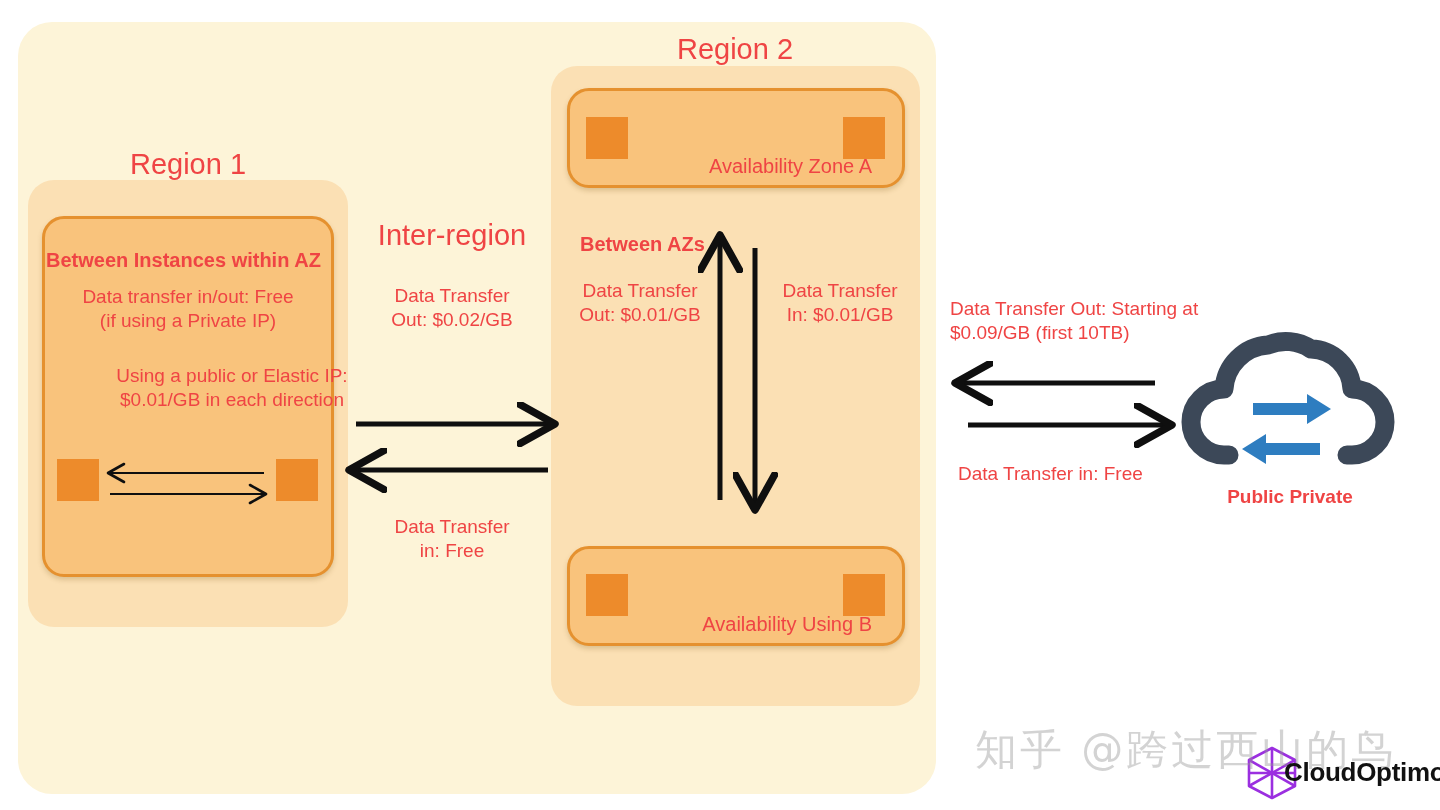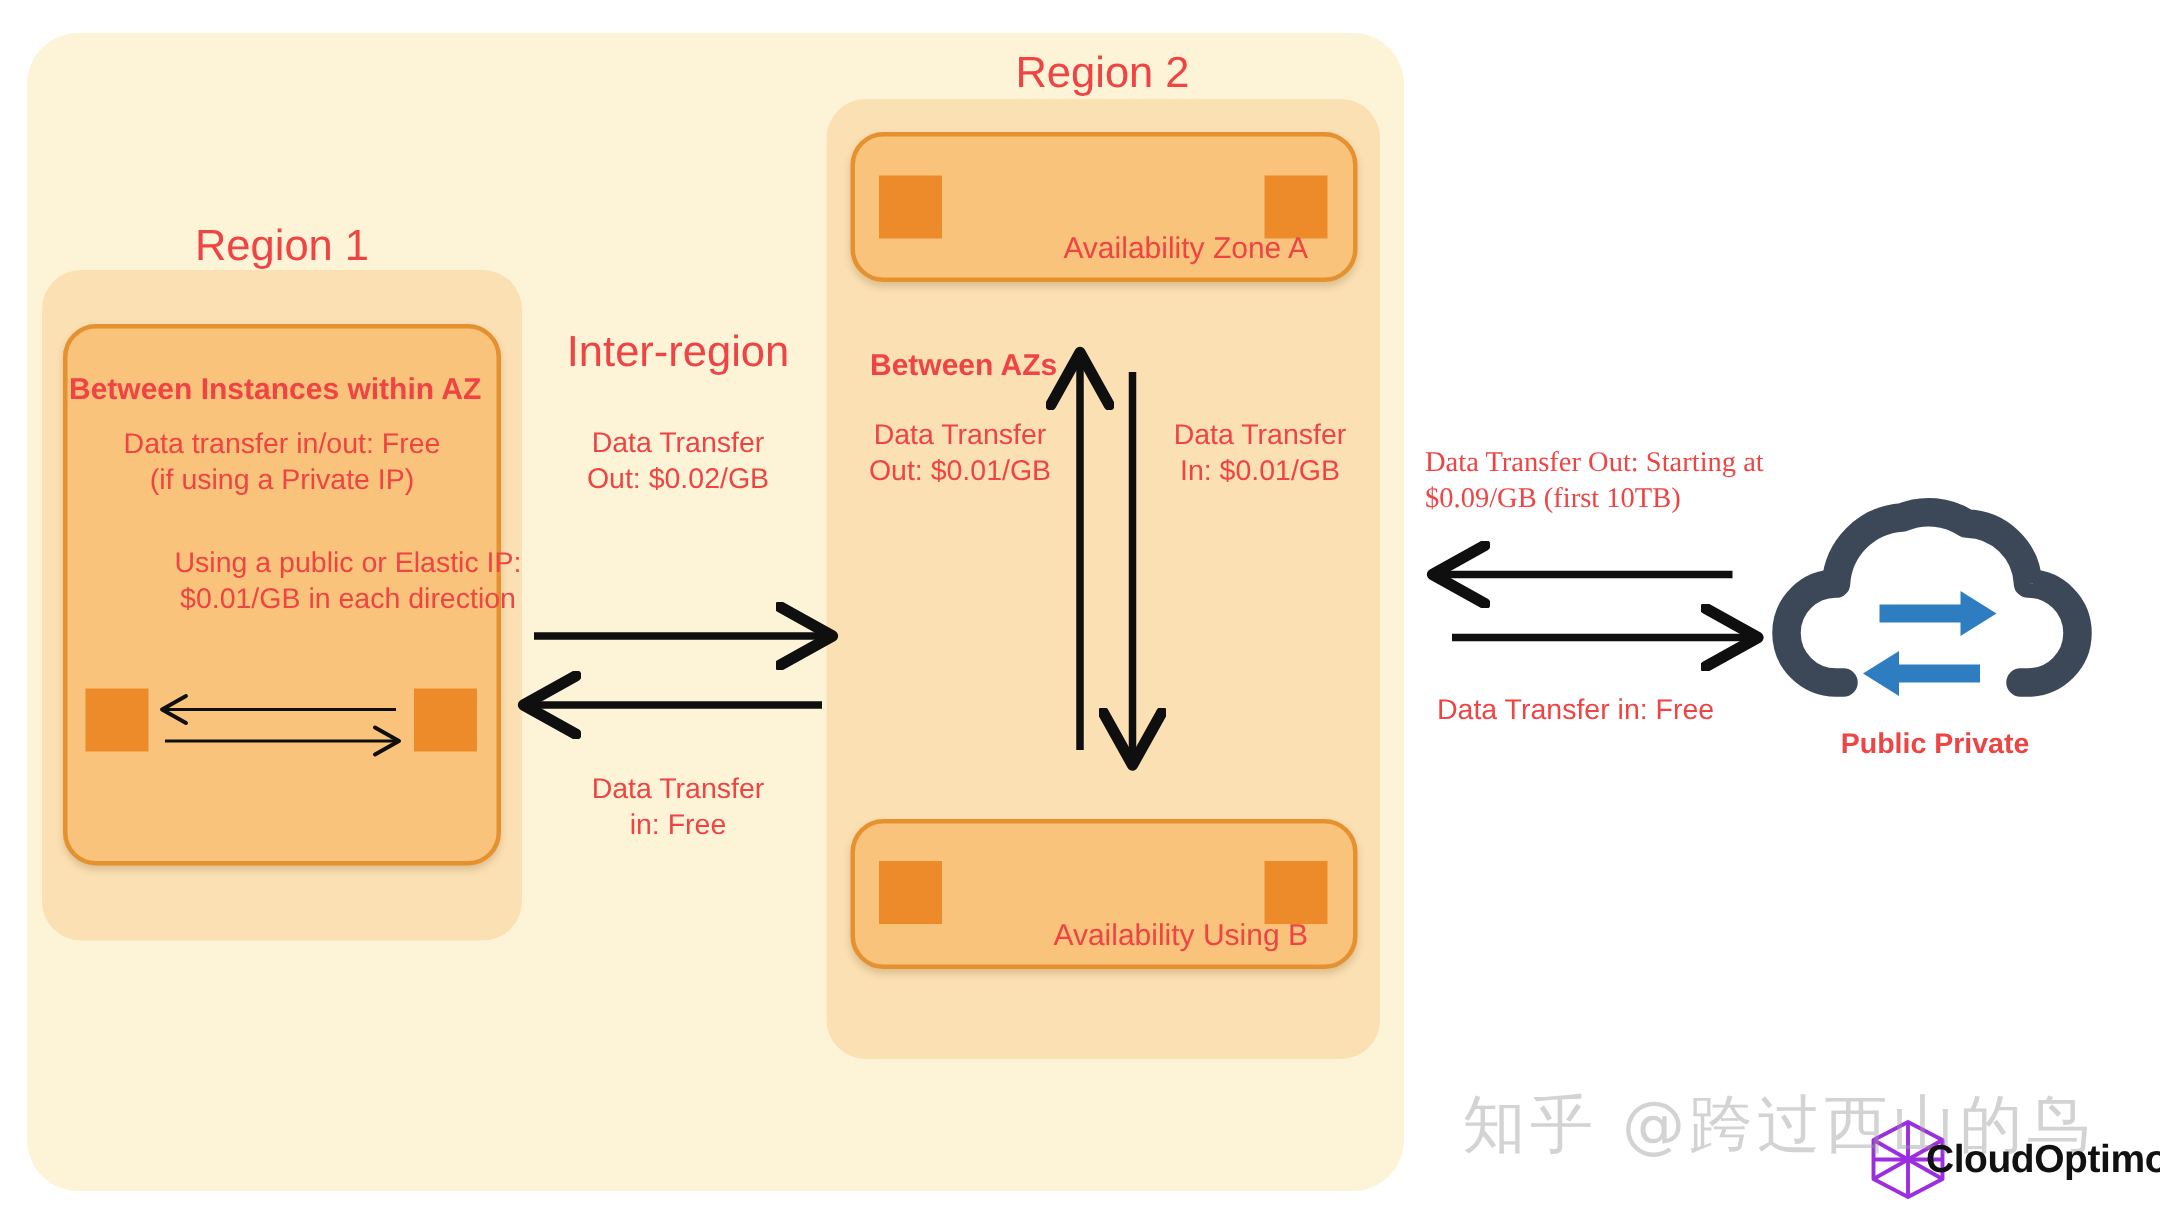--- a/index.html
+++ b/index.html
@@ -185,21 +185,21 @@
 
   <div class="label body-text" style="left:766px; top:279px; width:148px;">Data Transfer
 In: $0.01/GB</div>
 
   <div class="orange-box" style="left:567px; top:546px; width:338px; height:100px;"></div>
   <div class="instance" style="left:586px; top:574px;"></div>
   <div class="instance" style="left:843px; top:574px;"></div>
   <div class="label az-label" style="left:600px; top:612px; width:272px;">Availability Using B</div>
 
 
-  <div class="label body-text-left" style="left:950px; top:297px; width:330px;font-family:Liberation Serif, serif;">Data Transfer Out: Starting at
+  <div class="label body-text-left" style="left:950px; top:297px; width:330px;">Data Transfer Out: Starting at
 $0.09/GB (first 10TB)</div>
 
   <div class="label body-text-left" style="left:958px; top:462px; width:330px;">Data Transfer in: Free</div>
 
   <div class="label cloud-caption" style="left:1190px; top:485px; width:200px;">Public Private</div>
 
   <svg class="arrow-layer" viewBox="0 0 1440 810" xmlns="http://www.w3.org/2000/svg">
     <defs>
       <marker id="ah-thick" markerWidth="9" markerHeight="9" refX="6.2" refY="4.5" orient="auto" markerUnits="strokeWidth">
         <path d="M0.6,0.6 L7.6,4.5 L0.6,8.4" fill="none" stroke="#0f0f0f" stroke-width="1.5" stroke-linecap="round" stroke-linejoin="round"></path>

